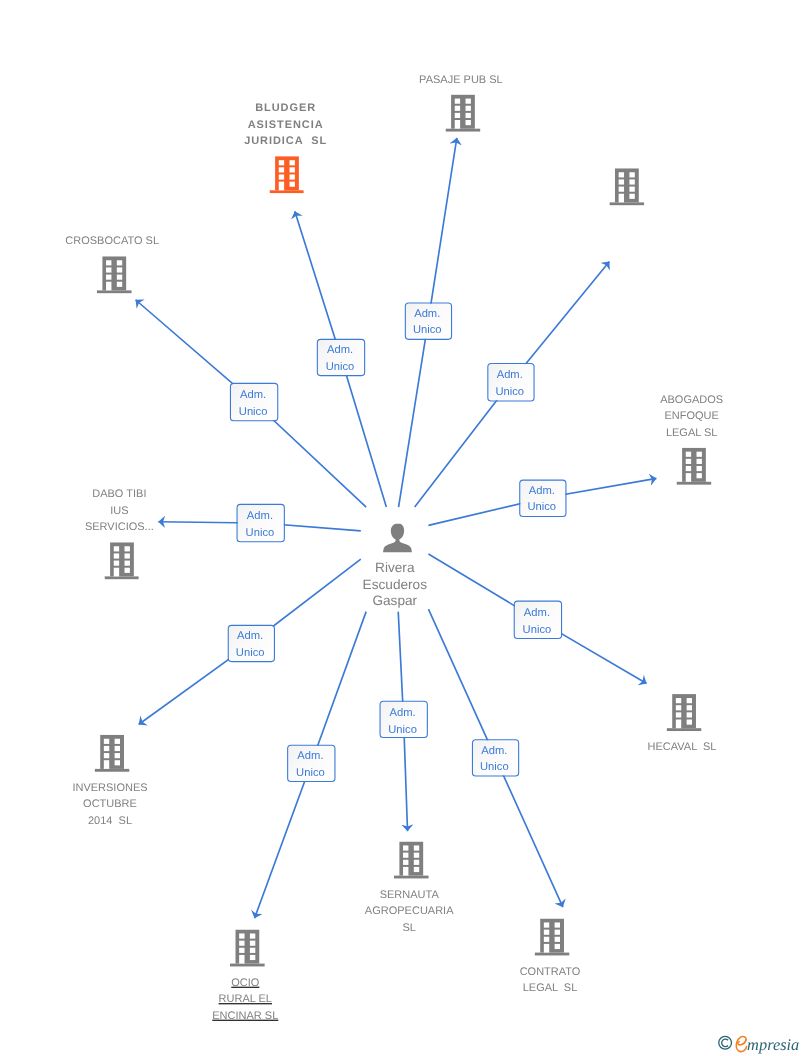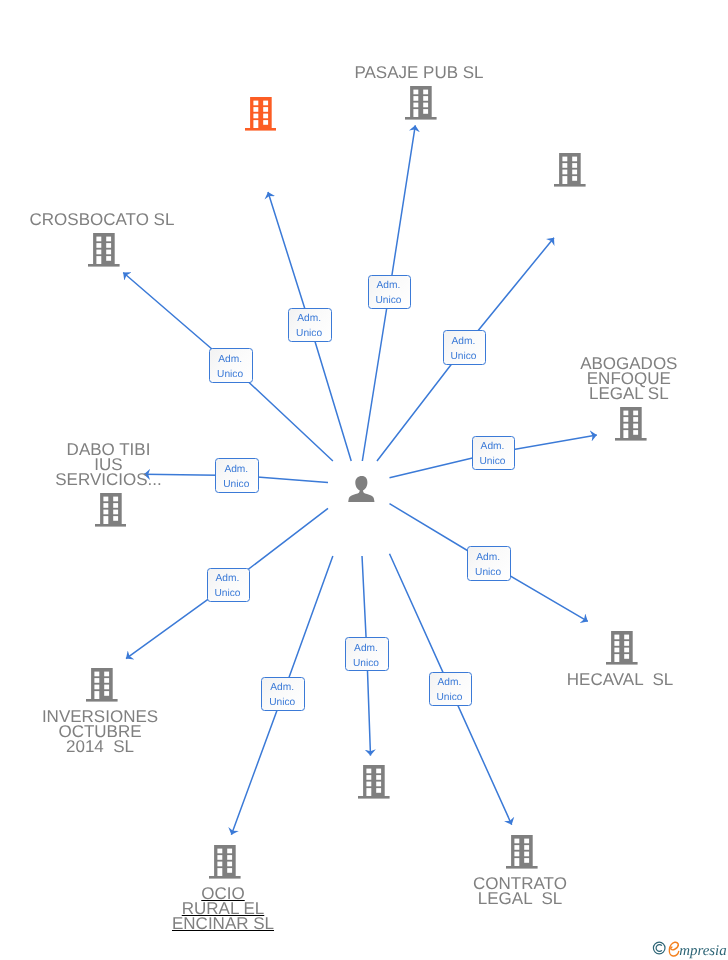--- a/index.html
+++ b/index.html
@@ -5,21 +5,21 @@
 <style>
   html,body{margin:0;padding:0;background:#ffffff;}
   body{width:728px;height:960px;overflow:hidden;
        font-family:"Liberation Sans",sans-serif;
        -webkit-font-smoothing:antialiased;text-rendering:geometricPrecision;}
   #stage{position:relative;width:728px;height:960px;background:#fff;overflow:hidden;
         will-change:transform;transform:translateZ(0);}
   svg#edges{position:absolute;left:0;top:0;width:728px;height:960px;}
 
   .node{position:absolute;text-align:center;width:220px;}
-  .node .cap{font-size:17px;line-height:15px;color:#808080;white-space:pre;position:relative;left:-2px;}
+  .node .cap{font-size:10px;line-height:15px;color:#808080;white-space:pre;position:relative;left:-2px;}
   .node.bold .cap{font-weight:bold;color:#808080;letter-spacing:0.85px;margin-left:-0.85px;left:-0.5px;}
   .node.center .cap{font-size:12.4px;color:#808080;left:-2.6px;}
   .ico{display:block;margin:0 auto;}
 
   .rel{position:absolute;box-sizing:border-box;
        border:1.2px solid #3b7ad7;border-radius:3.5px;
        background:linear-gradient(135deg,#f2f2f2 0%,#fafafa 45%,#ffffff 100%);
        font-size:10.2px;line-height:15px;color:#3b7ad7;
        text-align:center;white-space:pre;
        display:flex;flex-direction:column;justify-content:center;
@@ -46,20 +46,21 @@
       <path d="M 389.50 477.65 L 493.4 453 L 596.80 434.90" stroke="#3b7ad7" stroke-width="1.5" fill="none" marker-end="url(#ah)"></path>
       <path d="M 328.00 482.61 L 237.2 475.5 L 143.90 474.30" stroke="#3b7ad7" stroke-width="1.5" fill="none" marker-end="url(#ah)"></path>
       <path d="M 389.50 503.65 L 489 563.5 L 587.80 621.40" stroke="#3b7ad7" stroke-width="1.5" fill="none" marker-end="url(#ah)"></path>
       <path d="M 328.00 508.33 L 228.3 584.6 L 126.00 658.60" stroke="#3b7ad7" stroke-width="1.5" fill="none" marker-end="url(#ah)"></path>
       <path d="M 332.85 556.00 L 283.1 693.7 L 231.40 834.80" stroke="#3b7ad7" stroke-width="1.5" fill="none" marker-end="url(#ah)"></path>
       <path d="M 362.02 556.00 L 366.9 654.3 L 370.50 755.60" stroke="#3b7ad7" stroke-width="1.5" fill="none" marker-end="url(#ah)"></path>
       <path d="M 389.50 553.75 L 450.3 688.6 L 511.70 824.70" stroke="#3b7ad7" stroke-width="1.5" fill="none" marker-end="url(#ah)"></path>
     </svg>
   <div id="nodes-layer">
       <div class="node bold" style="left: 150.6px; width: 220px; top: 91.1px;">
+        <div class="cap">BLUDGER<br>ASISTENCIA<br>JURIDICA  SL</div>
         <div style="height:6.4px"></div>
         <svg class="ico" width="31.6" height="33.6" viewBox="0 0 31.6 33.6">
           <rect x="5.1" y="0" width="21.6" height="31" fill="#fc5d24"></rect>
           <rect x="0" y="31" width="31.6" height="2.6" fill="#fc5d24"></rect>
           <rect x="8.4" y="3.6" width="4.9" height="4.7" fill="#fff"></rect>
           <rect x="18.2" y="3.6" width="4.9" height="4.7" fill="#fff"></rect>
           <rect x="8.4" y="10.1" width="4.9" height="4.7" fill="#fff"></rect>
           <rect x="18.2" y="10.1" width="4.9" height="4.7" fill="#fff"></rect>
           <rect x="8.4" y="16.6" width="4.9" height="4.7" fill="#fff"></rect>
           <rect x="18.2" y="16.6" width="4.9" height="4.7" fill="#fff"></rect>
@@ -201,41 +202,43 @@
           <rect x="8.4" y="3.6" width="4.9" height="4.7" fill="#fff"></rect>
           <rect x="18.2" y="3.6" width="4.9" height="4.7" fill="#fff"></rect>
           <rect x="8.4" y="10.1" width="4.9" height="4.7" fill="#fff"></rect>
           <rect x="18.2" y="10.1" width="4.9" height="4.7" fill="#fff"></rect>
           <rect x="8.4" y="16.6" width="4.9" height="4.7" fill="#fff"></rect>
           <rect x="18.2" y="16.6" width="4.9" height="4.7" fill="#fff"></rect>
           <rect x="8.4" y="23.1" width="4.9" height="7.9" fill="#fff"></rect>
           <rect x="18.2" y="23.1" width="4.9" height="4.7" fill="#fff"></rect>
         </svg>
         <div style="height:7px"></div>
-      </div>
-      <div class="node" style="left: 412px; width: 220px; top: 835px;">
+        <div class="cap">SERNAUTA<br>AGROPECUARIA<br>SL</div>
+      </div>
+      <div class="node" style="left: 392px; width: 220px; top: 835px;">
         <svg class="ico" width="31.6" height="33.6" viewBox="0 0 31.6 33.6">
           <rect x="5.1" y="0" width="21.6" height="31" fill="#7f7f7f"></rect>
           <rect x="0" y="31" width="31.6" height="2.6" fill="#7f7f7f"></rect>
           <rect x="8.4" y="3.6" width="4.9" height="4.7" fill="#fff"></rect>
           <rect x="18.2" y="3.6" width="4.9" height="4.7" fill="#fff"></rect>
           <rect x="8.4" y="10.1" width="4.9" height="4.7" fill="#fff"></rect>
           <rect x="18.2" y="10.1" width="4.9" height="4.7" fill="#fff"></rect>
           <rect x="8.4" y="16.6" width="4.9" height="4.7" fill="#fff"></rect>
           <rect x="18.2" y="16.6" width="4.9" height="4.7" fill="#fff"></rect>
           <rect x="8.4" y="23.1" width="4.9" height="7.9" fill="#fff"></rect>
           <rect x="18.2" y="23.1" width="4.9" height="4.7" fill="#fff"></rect>
         </svg>
         <div style="height:7px"></div>
         <div class="cap">CONTRATO<br>LEGAL  SL</div>
       </div>
       <div class="node center" style="left: 251.5px; top: 475.6px;">
         <svg class="ico" width="26.7" height="26.9" viewBox="0 0 26.7 26.9">
           <path fill="#7f7f7f" d="M13.8 0 C10.0 0 7.3 2.4 7.3 6.5 C7.3 10.4 9.5 13.7 11.6 14.3 C11.7 15.4 11.5 16.2 10.9 16.7 C9.8 17.7 5.9 18.4 3.6 19.6 C1.8 20.5 0.95 21.7 0.7 23.0 C0.35 24.8 0.2 25.95 0.15 26.9 L26.55 26.9 C26.5 25.95 26.35 24.8 26.0 23.0 C25.75 21.7 24.9 20.5 23.1 19.6 C20.8 18.4 16.9 17.7 15.8 16.7 C15.2 16.2 15.0 15.4 15.1 14.3 C17.2 13.7 19.4 10.4 19.4 6.5 C19.4 2.4 17.6 0 13.8 0 Z"></path>
         </svg>
+        <div class="cap" style="margin-top:7px">Rivera<br>Escuderos<br>Gaspar</div>
       </div>
     </div>
   <div id="labels-layer">
       <div class="rel" style="left: 288.25px; top: 307.9px; width: 43.5px; height: 34.2px;"><div>Adm.<br>Unico</div></div>
       <div class="rel" style="left: 367.55px; top: 274.9px; width: 43.5px; height: 34.2px;"><div>Adm.<br>Unico</div></div>
       <div class="rel" style="left: 442.55px; top: 330.4px; width: 43.5px; height: 34.2px;"><div>Adm.<br>Unico</div></div>
       <div class="rel" style="left: 209.25px; top: 348.4px; width: 43.5px; height: 34.2px;"><div>Adm.<br>Unico</div></div>
       <div class="rel" style="left: 471.65px; top: 435.9px; width: 43.5px; height: 34.2px;"><div>Adm.<br>Unico</div></div>
       <div class="rel" style="left: 215.45px; top: 458.4px; width: 43.5px; height: 34.2px;"><div>Adm.<br>Unico</div></div>
       <div class="rel" style="left: 467.25px; top: 546.4px; width: 43.5px; height: 34.2px;"><div>Adm.<br>Unico</div></div>

